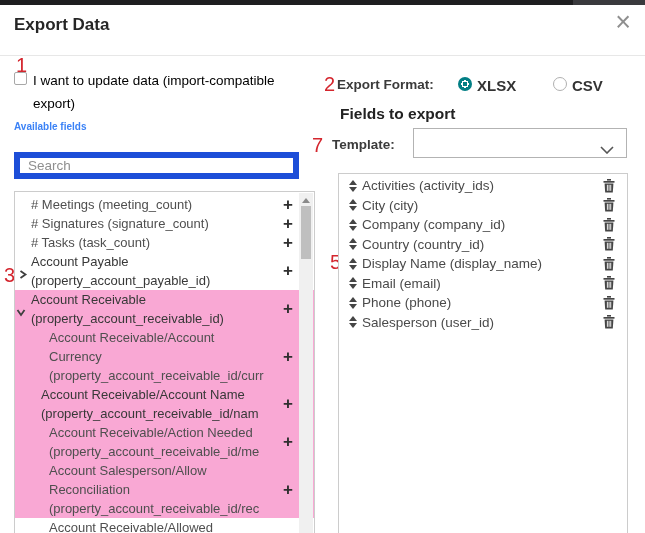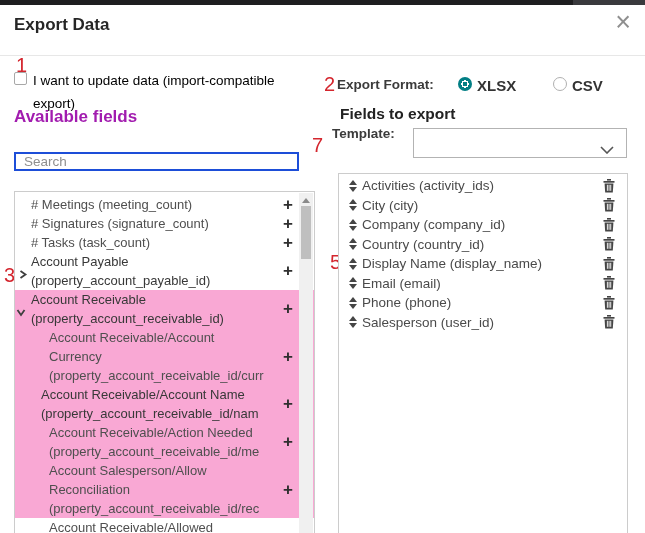--- a/index.html
+++ b/index.html
@@ -35,28 +35,28 @@
   .fmt-label { position:absolute; left:337px; top:77px; font-size:13.5px; font-weight:600; color:#3b3b3b; }
   .radio { position:absolute; width:14px; height:14px; border-radius:50%; cursor:pointer; }
   .radio.sel { background:radial-gradient(circle, #017e84 0 2.3px, #ffffff 2.4px 3.7px, #017e84 3.8px 100%); }
   .radio.unsel { border:1px solid #b0b0b0; background:#fff; }
   .radio-xlsx { left:458px; top:77px; }
   .radio-csv  { left:553px; top:77px; }
   .radio-label { position:absolute; top:77px; font-size:15px; font-weight:700; color:#333; }
   .rl-xlsx { left:477px; }
   .rl-csv  { left:572px; }
 
-  .h-available { position:absolute; left:14px; top:107px; font-size:17px; font-weight:700; color:#a21caf; }
+  .h-available { position:absolute; left:14px; top:121px; font-size:10px; font-weight:700; color:#3b82f6; }
   .h-export    { position:absolute; left:340px; top:105px; font-size:15.5px; font-weight:700; color:#222; }
 
-  .search-input { position:absolute; left:14px; top:152px; width:285px; height:19px; border:2px solid #1d4ed8; border-radius:0;
+  .search-input { position:absolute; left:14px; top:152px; width:285px; height:27px; border:6px solid #1d4ed8; border-radius:0;
     font-family:"Liberation Sans",sans-serif; font-size:13.5px; color:#444; padding:0 8px; outline:none; }
   .search-input::placeholder { color:#8f8f8f; }
 
-  .tpl-label { position:absolute; left:332px; top:126px; font-size:13.5px; font-weight:600; color:#3b3b3b; }
+  .tpl-label { position:absolute; left:332px; top:137px; font-size:13.5px; font-weight:600; color:#3b3b3b; }
   .tpl-select { position:absolute; left:413px; top:128px; width:214px; height:30px; border:1px solid #b3b3b3; background:#fff; cursor:pointer; }
   .tpl-chevron { position:absolute; right:12px; top:11px; }
 
   
   .avail-box { position:absolute; left:14px; top:191px; width:301px; height:345px; border:1px solid #cccccc; background:#fff; overflow:hidden; }
   .avail-inner { position:relative; padding-top:3px; }
   .af-item { position:relative; margin-right:0; cursor:pointer; }
   .af-item.hl { background:#f9a8d4; }
   .af-line { position:relative; height:19px; line-height:19px; font-size:13px; color:#4f4f4f; white-space:nowrap; overflow:hidden; }
   .af-item.b .af-line { font-weight:400; color:#383838; }

